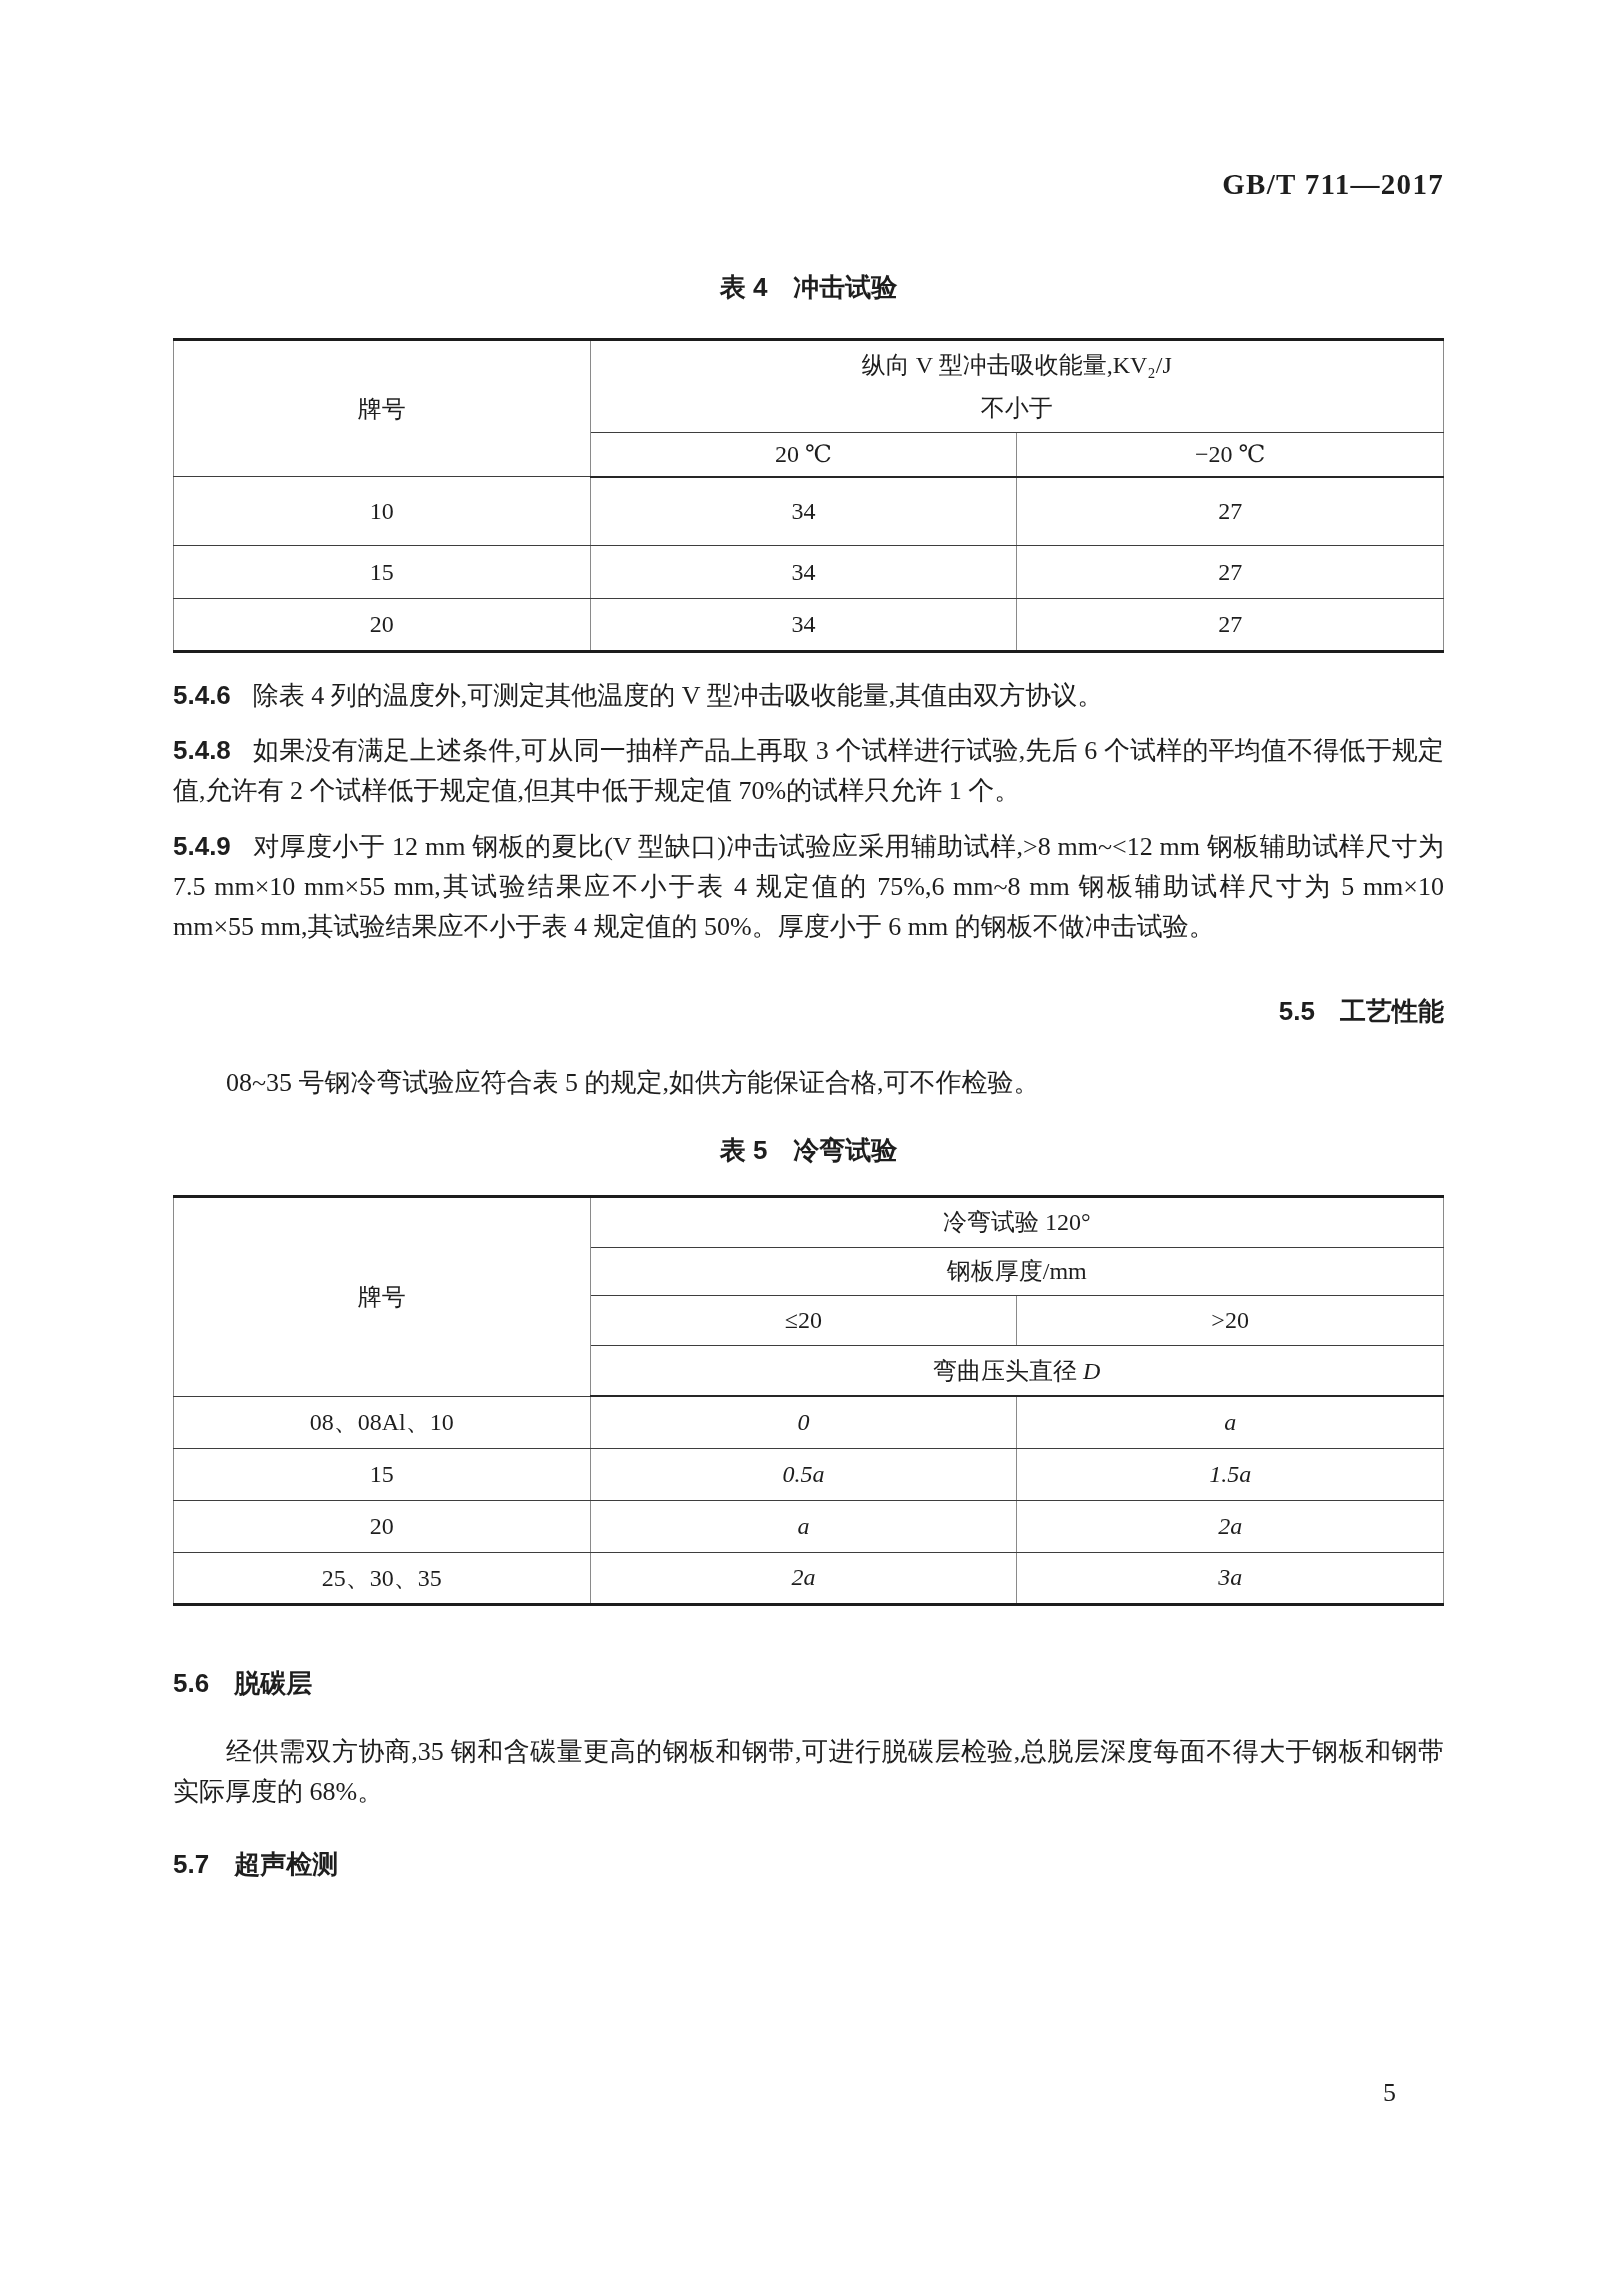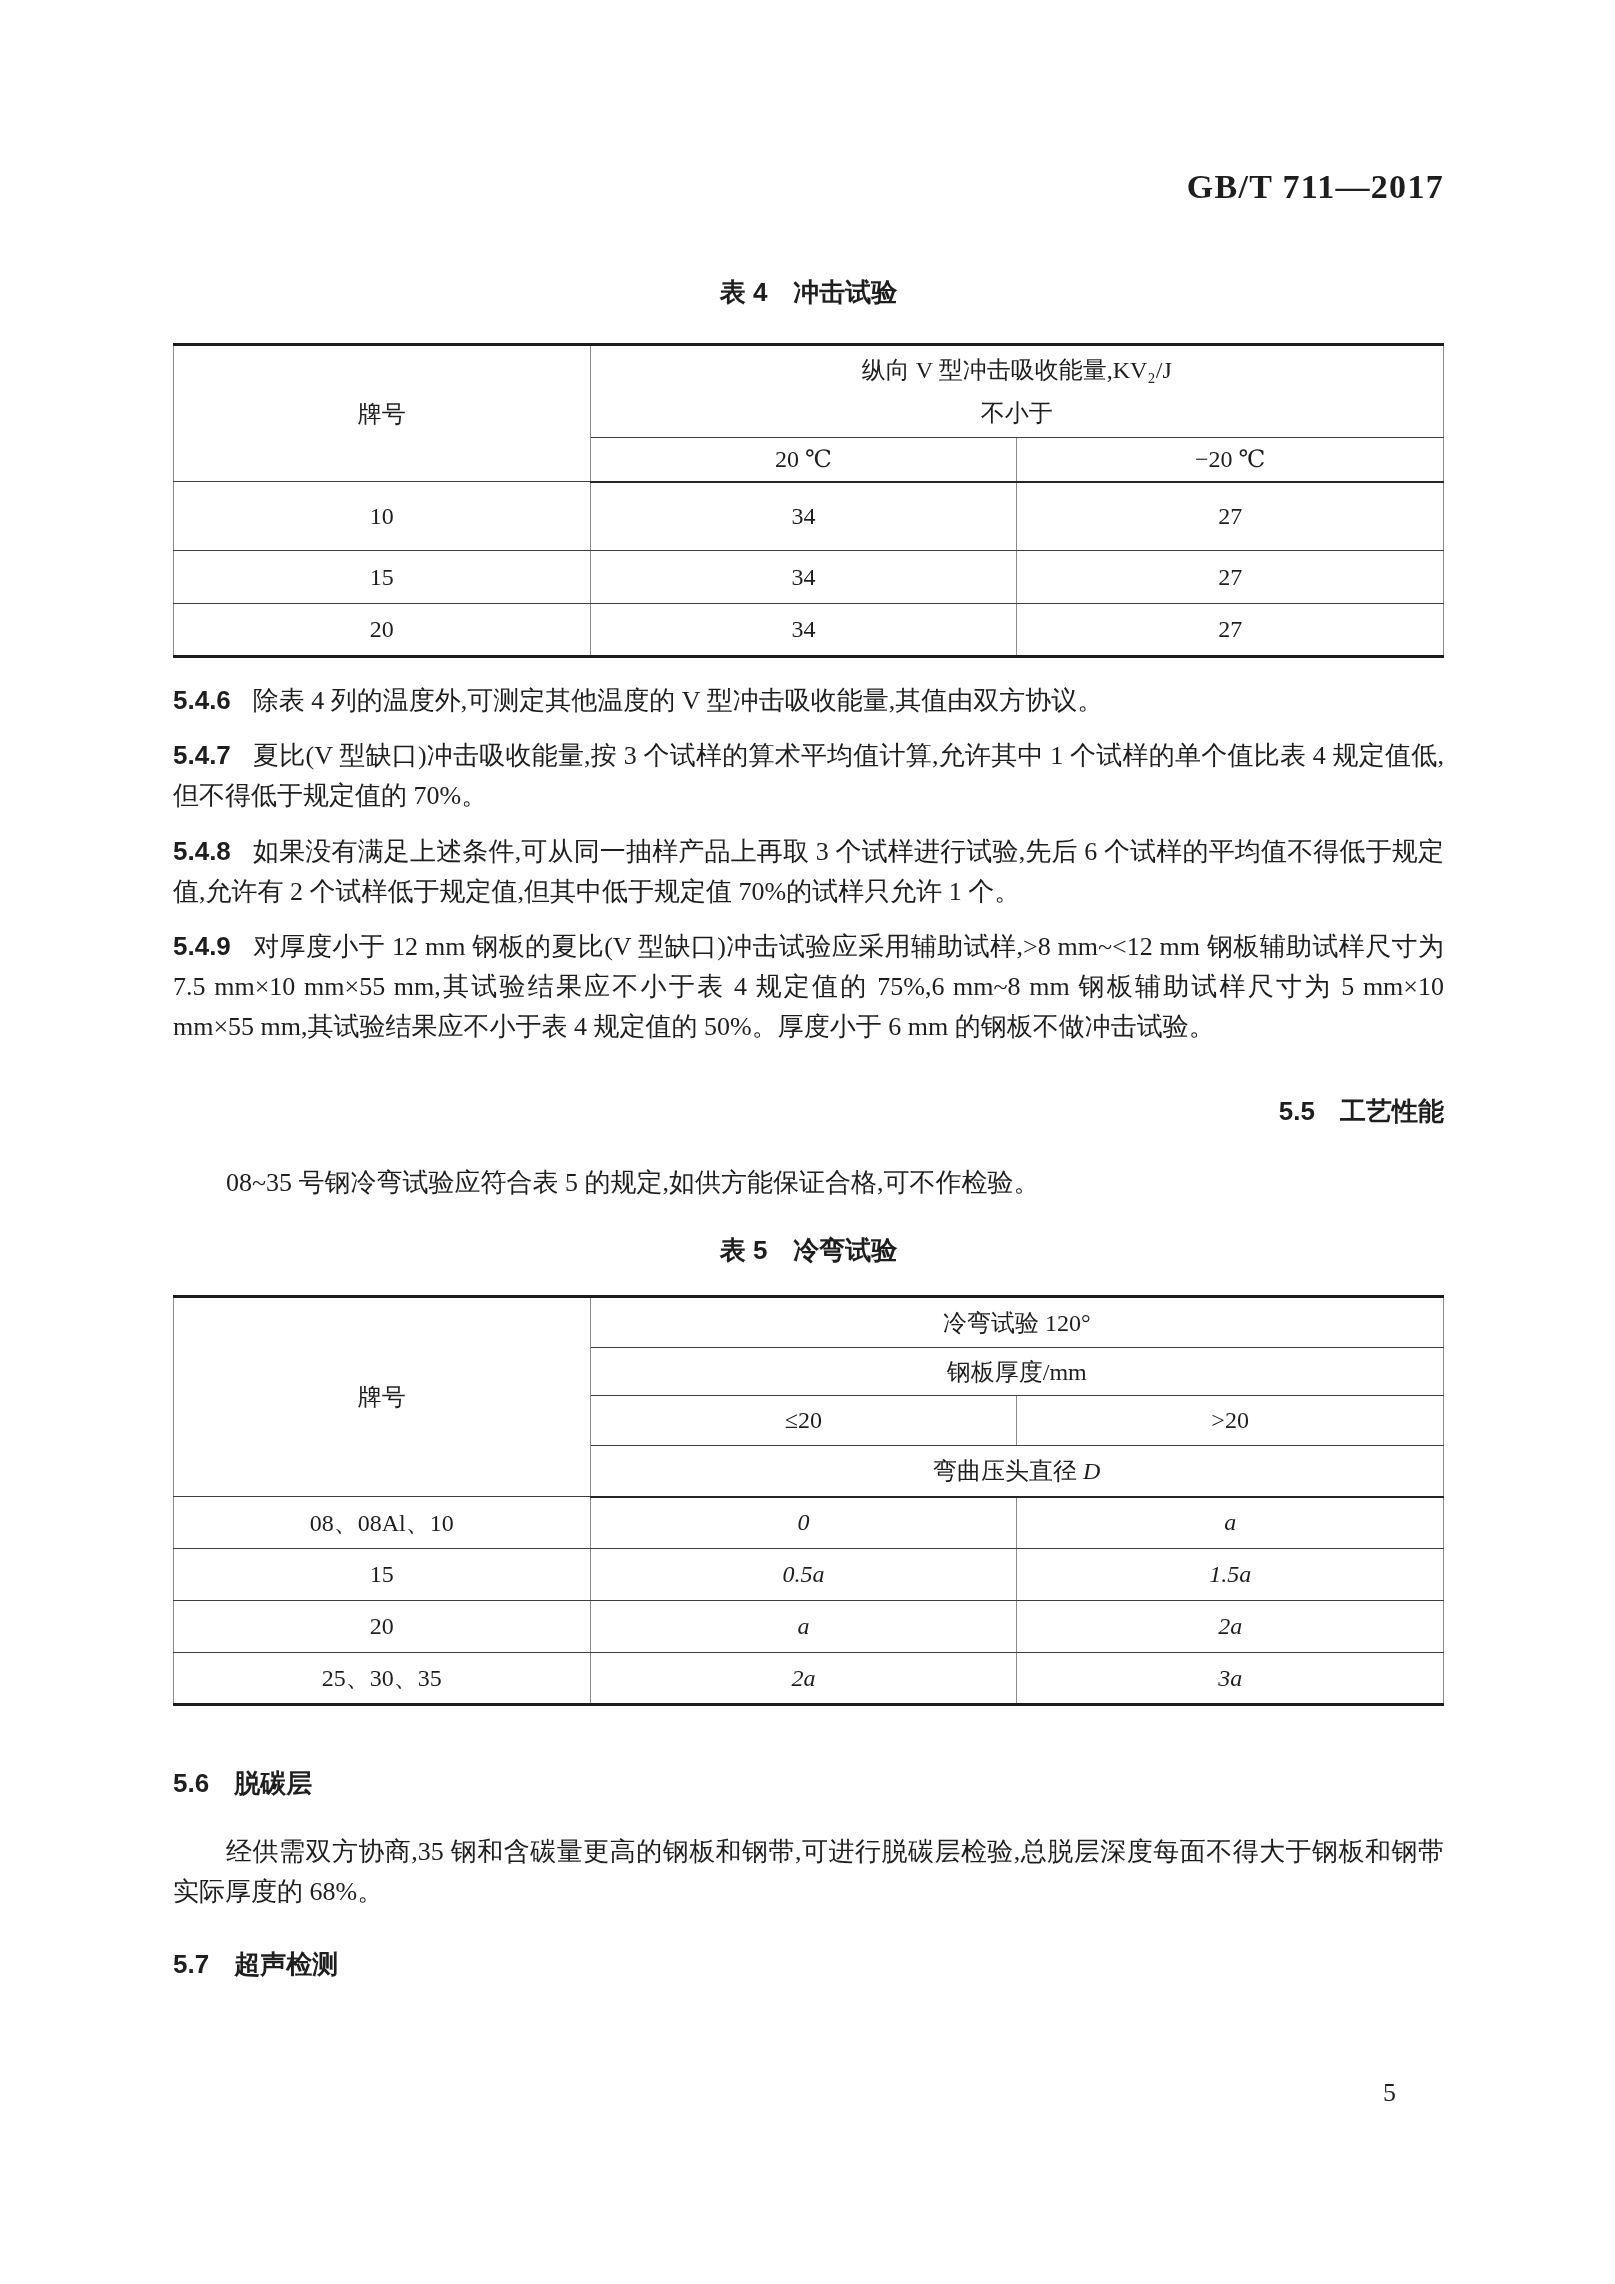--- a/index.html
+++ b/index.html
@@ -11,21 +11,21 @@
     color:#1e1e1e;
     font-family:"Liberation Serif","DejaVu Serif",serif;
     overflow:hidden;
   }
   .content {
     position:absolute; left:173px; top:0; width:1271px;
   }
   .doc-header {
     margin-top:168px;
     text-align:right;
-    font-size:34px; font-weight:bold;
+    font-size:29px; font-weight:bold;
     letter-spacing:1.3px;
     font-family:"Liberation Serif","DejaVu Serif",serif;
   }
   .table-title {
     text-align:center;
     font-family:"Liberation Sans","DejaVu Sans",sans-serif;
     font-weight:bold; font-size:26px;
   }
   .table-title.t4 { margin-top:69px; }
   .table-title.t5 { margin-top:30px; }
@@ -127,23 +127,20 @@
           <td>34</td>
           <td>27</td>
         </tr>
       </tbody>
     </table>
 
     <p class="para clause first">
       <span class="clause-num">5.4.6</span><span class="clause-text">除表 4 列的温度外,可测定其他温度的 V 型冲击吸收能量,其值由双方协议。</span>
     </p>
     <p class="para clause">
-      <span class="clause-num">5.4.7</span><span class="clause-text">夏比(V 型缺口)冲击吸收能量,按 3 个试样的算术平均值计算,允许其中 1 个试样的单个值比表 4 规定值低,但不得低于规定值的 70%。</span>
-    </p>
-    <p class="para clause">
       <span class="clause-num">5.4.8</span><span class="clause-text">如果没有满足上述条件,可从同一抽样产品上再取 3 个试样进行试验,先后 6 个试样的平均值不得低于规定值,允许有 2 个试样低于规定值,但其中低于规定值 70%的试样只允许 1 个。</span>
     </p>
     <p class="para clause">
       <span class="clause-num">5.4.9</span><span class="clause-text">对厚度小于 12 mm 钢板的夏比(V 型缺口)冲击试验应采用辅助试样,&gt;8 mm~&lt;12 mm 钢板辅助试样尺寸为 7.5 mm×10 mm×55 mm,其试验结果应不小于表 4 规定值的 75%,6 mm~8 mm 钢板辅助试样尺寸为 5 mm×10 mm×55 mm,其试验结果应不小于表 4 规定值的 50%。厚度小于 6 mm 的钢板不做冲击试验。</span>
     </p>
 
     <div class="sec-heading h55">
       <span class="num">5.5</span><span>工艺性能</span>
     </div>
     <p class="para indent body55">08~35 号钢冷弯试验应符合表 5 的规定,如供方能保证合格,可不作检验。</p>

